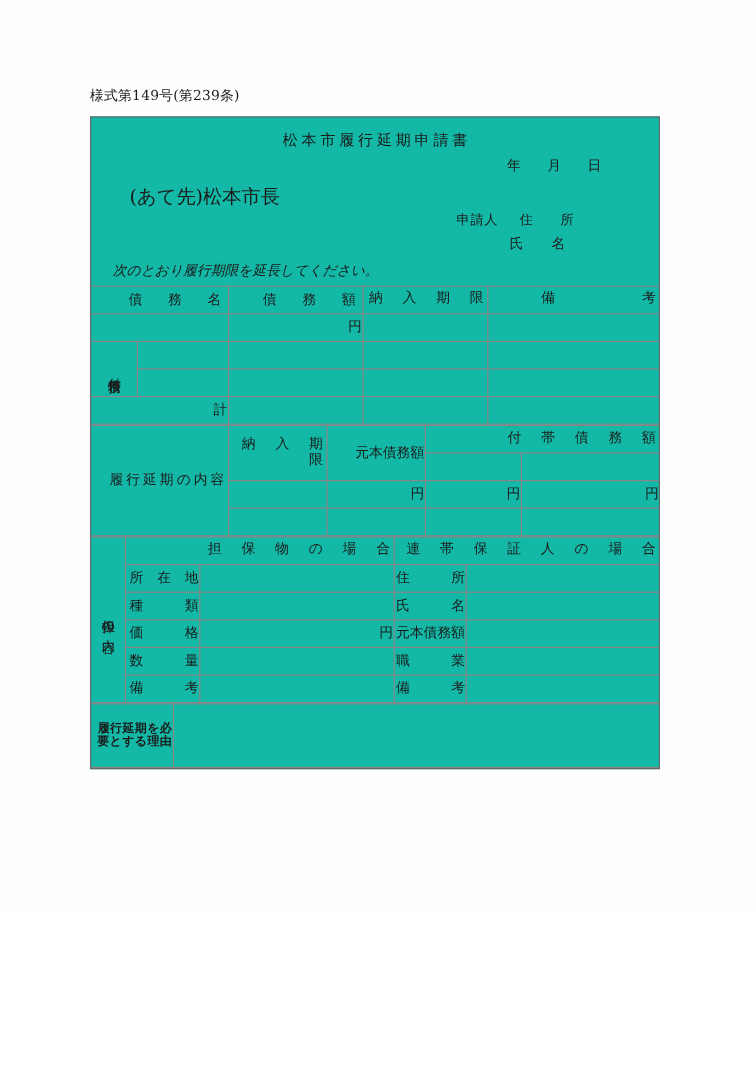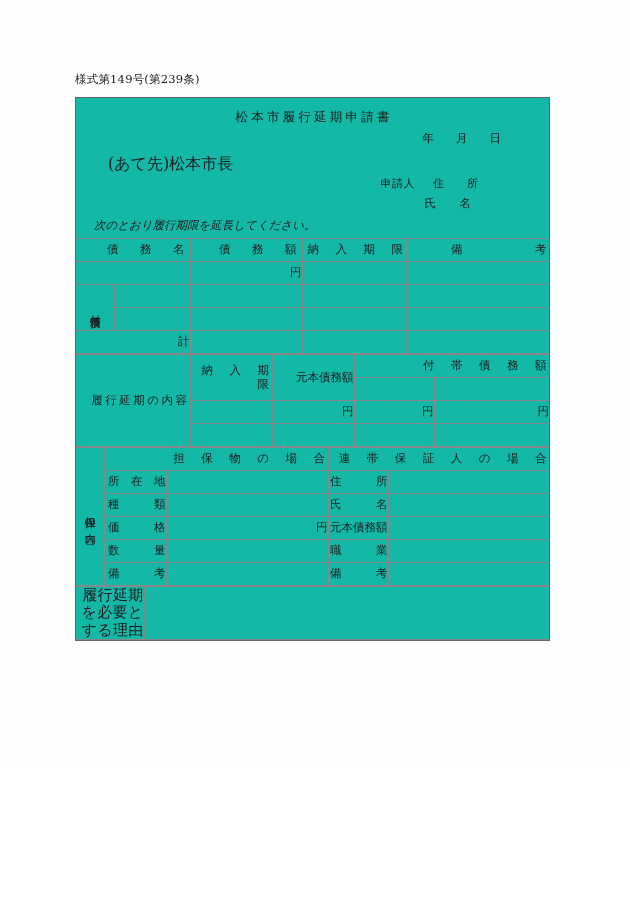--- a/index.html
+++ b/index.html
@@ -164,25 +164,26 @@
     display: flex;
     align-items: center;
     justify-content: center;
     height: 100%;
   }
 
   .tall-row td { height: 26px; }
 
   
   .reason-label {
-    font-size: 15px;
+    font-size: 10px;
     line-height: 1.45;
     text-align: left;
     padding: 0 6px;
     letter-spacing: 0.3px;
+    font-weight: bold;
   }
 </style>
 </head>
 <body>
 
 <div class="page">
 
   <div class="form-number">様式第149号(第239条)</div>
 
   <div class="frame">

